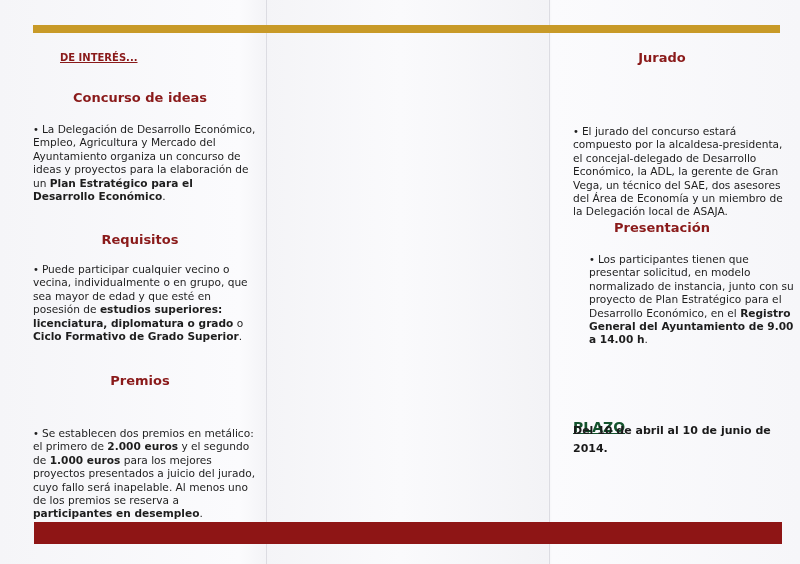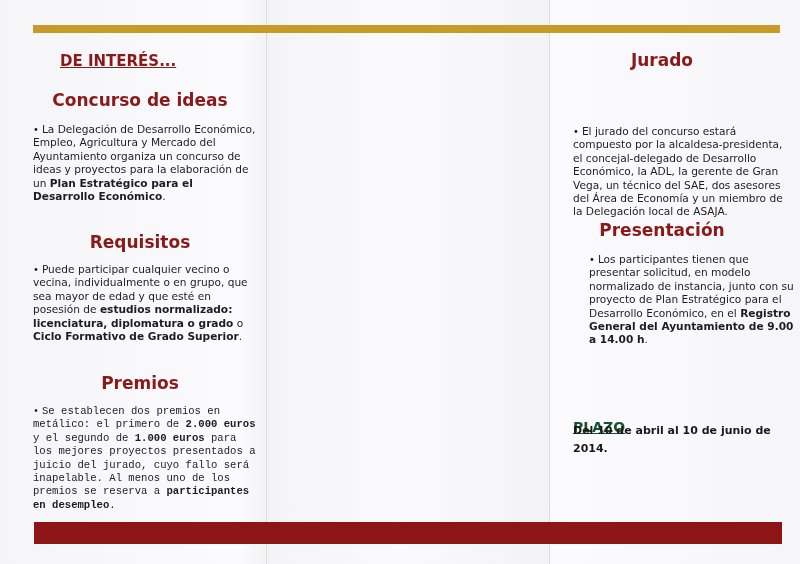--- a/index.html
+++ b/index.html
@@ -16,23 +16,23 @@
   .fold.f2 { left: 549px; }
   .gold-bar { position: absolute; left: 33px; top: 25px; width: 747px; height: 8px; background: #c89a28; }
   .red-bar  { position: absolute; left: 34px; top: 522px; width: 748px; height: 22px; background: #8e1515; }
 
   .panel { position: absolute; top: 0; }
   .p1 { left: 0; width: 266px; }
   .p2 { left: 266px; width: 283px; }
   .p3 { left: 549px; width: 251px; }
   .h-interes {
     position: absolute; left: 60px; top: 52px;
-    font-size: 15px; font-weight: bold; text-decoration: underline; color: #8a1a1a;
+    font-size: 10px; font-weight: bold; text-decoration: underline; color: #8a1a1a;
   }
-  .h-sec { position: absolute; font-size: 17px; font-weight: bold; color: #8a1a1a; text-align: center; }
+  .h-sec { position: absolute; font-size: 13px; font-weight: bold; color: #8a1a1a; text-align: center; }
   .body-text {
     position: absolute; font-size: 10.6px; line-height: 13.4px; color: #1d1d1d;
   }
   .body-text b { font-weight: bold; }
   .bullet { font-size: 10px; margin-right: 3px; }
 
   .plazo {
     position: absolute; left: 307px; top: 387px;
     font-size: 14px; font-weight: bold; color: #14532d; text-decoration: underline; margin-top: 32px;
   }
@@ -50,25 +50,25 @@
 <section class="panel p1">
   <div class="h-interes">DE INTERÉS...</div>
 
   <div class="h-sec" style="left:40px; top:90px; width:200px;">Concurso de ideas</div>
   <p class="body-text" style="left:33px; top:123px; width:225px;">
     <span class="bullet">•</span><span>La Delegación de Desarrollo Económico, Empleo, Agricultura y Mercado del Ayuntamiento organiza un concurso de ideas y proyectos para la elaboración de un </span><b>Plan Estratégico para el Desarrollo Económico</b><span>.</span>
   </p>
 
   <div class="h-sec" style="left:40px; top:232px; width:200px;">Requisitos</div>
   <p class="body-text" style="left:33px; top:263px; width:225px;">
-    <span class="bullet">•</span><span>Puede participar cualquier vecino o vecina, individualmente o en grupo, que sea mayor de edad y que esté en posesión de </span><b>estudios normalizado: licenciatura, diplomatura o grado</b><span> o </span><b>Ciclo Formativo de Grado Superior</b><span>.</span>
+    <span class="bullet">•</span><span>Puede participar cualquier vecino o vecina, individualmente o en grupo, que sea mayor de edad y que esté en posesión de </span><b>estudios superiores: licenciatura, diplomatura o grado</b><span> o </span><b>Ciclo Formativo de Grado Superior</b><span>.</span>
   </p>
 
   <div class="h-sec" style="left:40px; top:373px; width:200px;">Premios</div>
-  <p class="body-text" style="left:33px; top:405px; width:228px;font-family:Liberation Mono, monospace;">
+  <p class="body-text" style="left:33px; top:427px; width:228px;">
     <span class="bullet">•</span><span>Se establecen dos premios en metálico: el primero de </span><b>2.000 euros</b><span> y el segundo de </span><b>1.000 euros</b><span> para los mejores proyectos presentados a juicio del jurado, cuyo fallo será inapelable. Al menos uno de los premios se reserva a </span><b>participantes en desempleo</b><span>.</span>
   </p>
 </section>
 
 <section class="panel p2">
   <div class="h-sec" style="left:326px; top:50px; width:140px;">Jurado</div>
   <p class="body-text" style="left:307px; top:84px; width:215px;margin-top:41px;">
     <span class="bullet">•</span><span>El jurado del concurso estará compuesto por la alcaldesa-presidenta, el concejal-delegado de Desarrollo Económico, la ADL, la gerente de Gran Vega, un técnico del SAE, dos asesores del Área de Economía y un miembro de la Delegación local de ASAJA.</span>
   </p>
 

